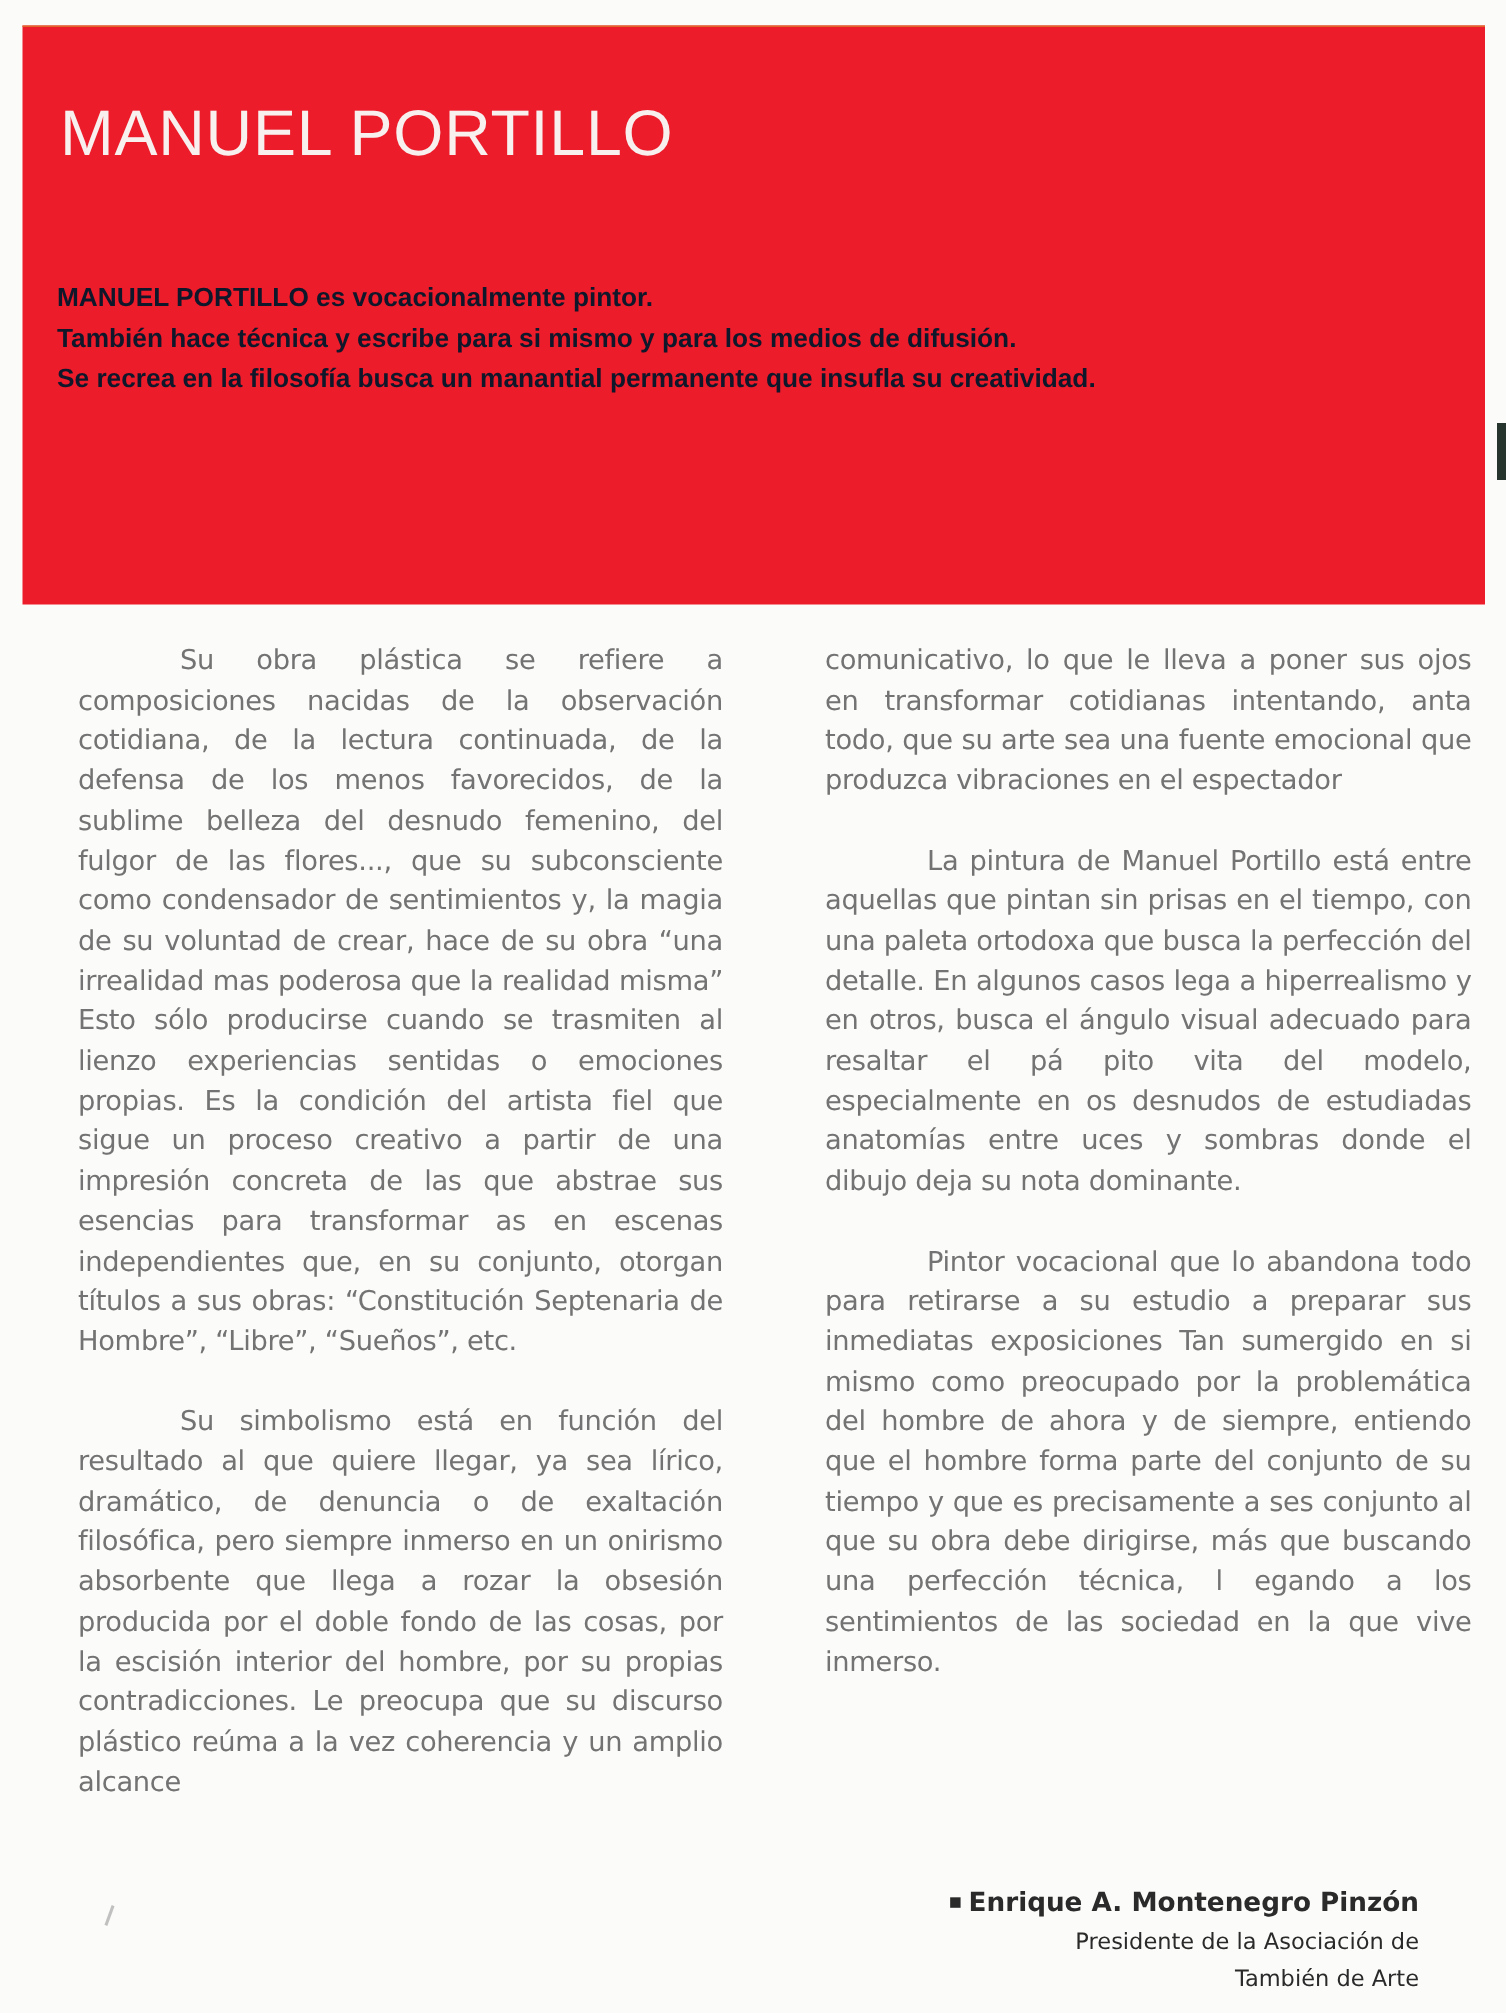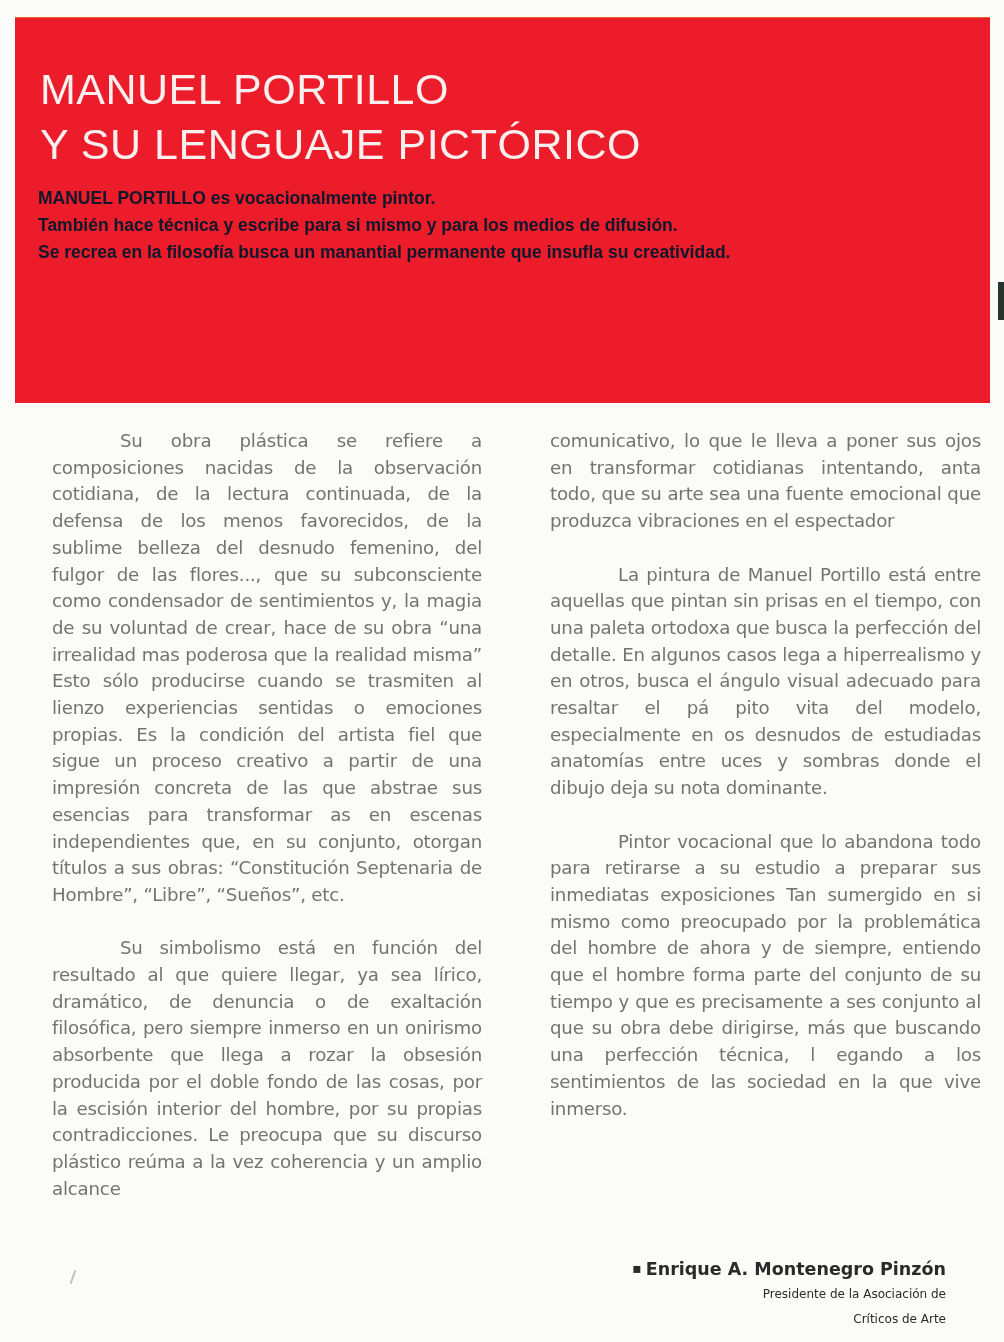--- a/index.html
+++ b/index.html
@@ -70,40 +70,39 @@
     font-family: "DejaVu Sans", sans-serif;
     color: #2a2a2a;
   }
   .sig-name {
     font-weight: bold;
     font-size: 17.5px;
     line-height: 26px;
     margin-left: 28px;
   }
   .sig-bullet { font-size: 14px; margin-right: 4px; vertical-align: 2px; }
-  .sig-role { font-size: 12px; line-height: 25px; }
+  .sig-role { font-size: 15px; line-height: 25px; }
   .sig-role span { display: block; }
   .speck {
     position: absolute;
     left: 72px; top: 1270px;
     width: 2px; height: 14px;
     background: #9a9a9a;
     transform: rotate(20deg);
     opacity: 0.6;
   }
 </style>
 </head>
 <body>
 
 <div class="header-band" style="background: rgb(236, 28, 43);">
 </div>
 
 <h1 class="title">
   <span>MANUEL PORTILLO</span>
-  <span>Y SU LENGUAJE PICTÓRICO</span>
 </h1>
 
 <div class="lead">
   <p><span class="name">MANUEL PORTILLO</span><span> es vocacionalmente pintor.</span></p>
   <p>También hace técnica y escribe para si mismo y para los medios de difusión.</p>
   <p>Se recrea en la filosofía busca un manantial permanente que insufla su creatividad.</p>
 </div>
 
 <div class="edge-tab"></div>
 
@@ -115,17 +114,17 @@
 <div class="col col-right">
   <p class="cont">comunicativo, lo que le lleva a poner sus ojos en transformar cotidianas intentando, anta todo, que su arte sea una fuente emocional que produzca vibraciones en el espectador</p>
   <p>La pintura de Manuel Portillo está entre aquellas que pintan sin prisas en el tiempo, con una paleta ortodoxa que busca la perfección del detalle. En algunos casos lega a hiperrealismo y en otros, busca el ángulo visual adecuado para resaltar el pá pito vita del modelo, especialmente en os desnudos de estudiadas anatomías entre uces y sombras donde el dibujo deja su nota dominante.</p>
   <p>Pintor vocacional que lo abandona todo para retirarse a su estudio a preparar sus inmediatas exposiciones Tan sumergido en si mismo como preocupado por la problemática del hombre de ahora y de siempre, entiendo que el hombre forma parte del conjunto de su tiempo y que es precisamente a ses conjunto al que su obra debe dirigirse, más que buscando una perfección técnica, l egando a los sentimientos de las sociedad en la que vive inmerso.</p>
 </div>
 
 <div class="signature">
   <div class="sig-name"><span class="sig-bullet">▪</span><span>Enrique A. Montenegro Pinzón</span></div>
   <div class="sig-role">
     <span>Presidente de la Asociación de</span>
-    <span>Críticos de Arte</span>
+    <span>También de Arte</span>
   </div>
 </div>
 
 <div class="speck"></div>
 
 </body></html>

